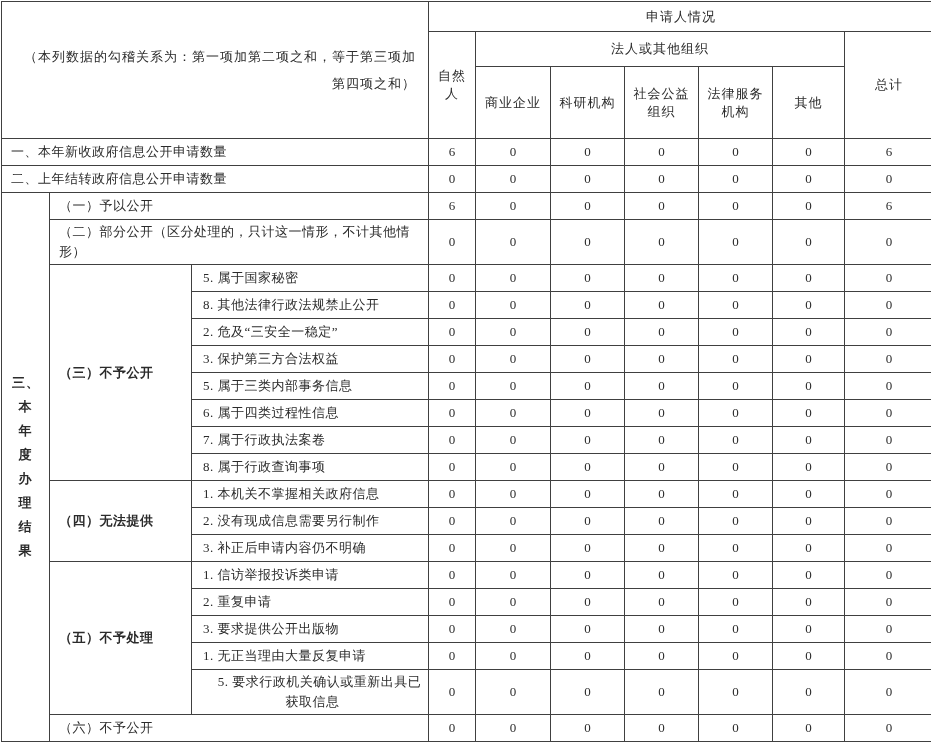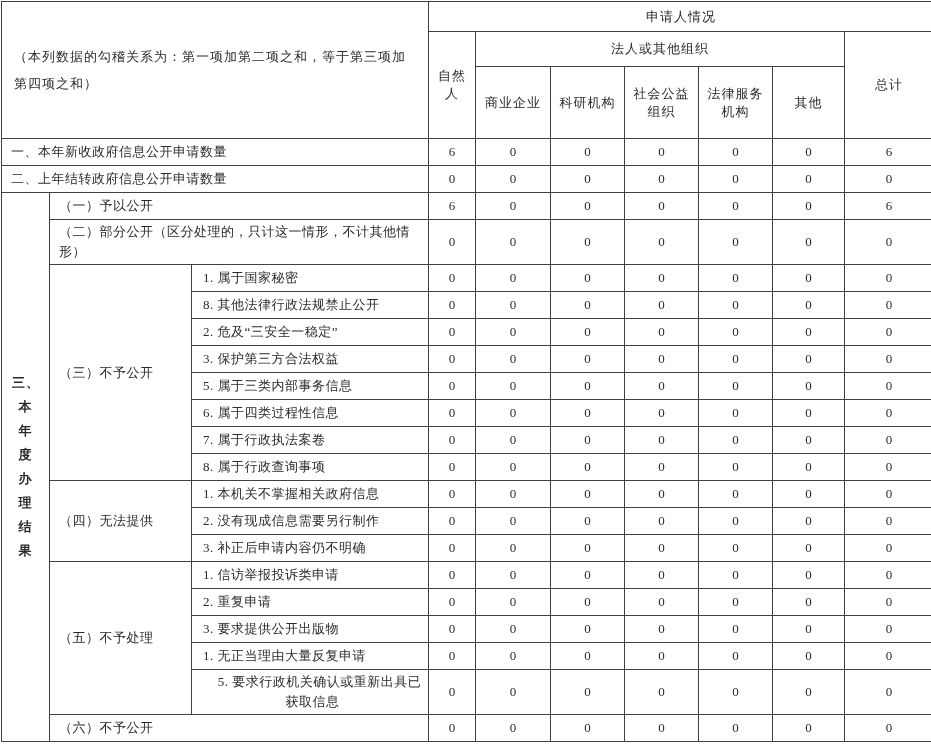--- a/index.html
+++ b/index.html
@@ -5,27 +5,27 @@
   html,body{margin:0;padding:0;background:#fff;}
   body{width:931px;height:749px;overflow:hidden;color:#2b2b2b;
        font-family:"Liberation Serif","DejaVu Serif",serif;}
   table{border-collapse:collapse;table-layout:fixed;width:929px;margin:1px 0 0 1px;}
   td{border:1px solid #404040;font-size:13px;overflow:hidden;vertical-align:middle;}
   thead tr.h1{height:30px;}
   thead tr.h2{height:35px;}
   thead tr.h3{height:72px;}
   tbody tr{height:27px;}
   tbody tr.tall{height:44px;}
-  .note{text-align:left;padding:0 12px;line-height:27px;letter-spacing:1px;}
+  .note{text-align:right;padding:0 12px;line-height:27px;letter-spacing:1px;}
   .hc{text-align:center;padding:2px 5px;letter-spacing:1px;}
   .label-cell{text-align:left;padding:2px 6px 2px 9px;letter-spacing:.5px;line-height:20px;}
   .label-cell.item{padding-left:11px;}
   tr.tall .label-cell.item{text-indent:14px;text-align:center;}
   .group-cell{text-align:center;padding:2px 10px;line-height:24px;letter-spacing:1px;font-weight:bold;}
-  .cat-cell{text-align:left;padding:2px 6px 2px 9px;letter-spacing:.5px;}
+  .cat-cell{text-align:left;padding:2px 6px 2px 9px;letter-spacing:.5px;font-weight:bold;}
   .num{text-align:center;}
 </style>
 </head>
 <body>
 
 <table>
   <colgroup>
     <col style="width:48px">
       <col style="width:142px">
       <col style="width:237px">
@@ -92,21 +92,21 @@
         <td class="num">0</td>
         <td class="num">0</td>
         <td class="num">0</td>
         <td class="num">0</td>
         <td class="num">0</td>
         <td class="num">0</td>
         <td class="num">0</td>
       </tr>
       <tr>
         <td class="cat-cell" rowspan="8">（三）不予公开</td>
-        <td class="label-cell item" colspan="1">1. 属于国家秘密</td>
+        <td class="label-cell item" colspan="1">5. 属于国家秘密</td>
         <td class="num">0</td>
         <td class="num">0</td>
         <td class="num">0</td>
         <td class="num">0</td>
         <td class="num">0</td>
         <td class="num">0</td>
         <td class="num">0</td>
       </tr>
       <tr>
         <td class="label-cell item" colspan="1">8. 其他法律行政法规禁止公开</td>

